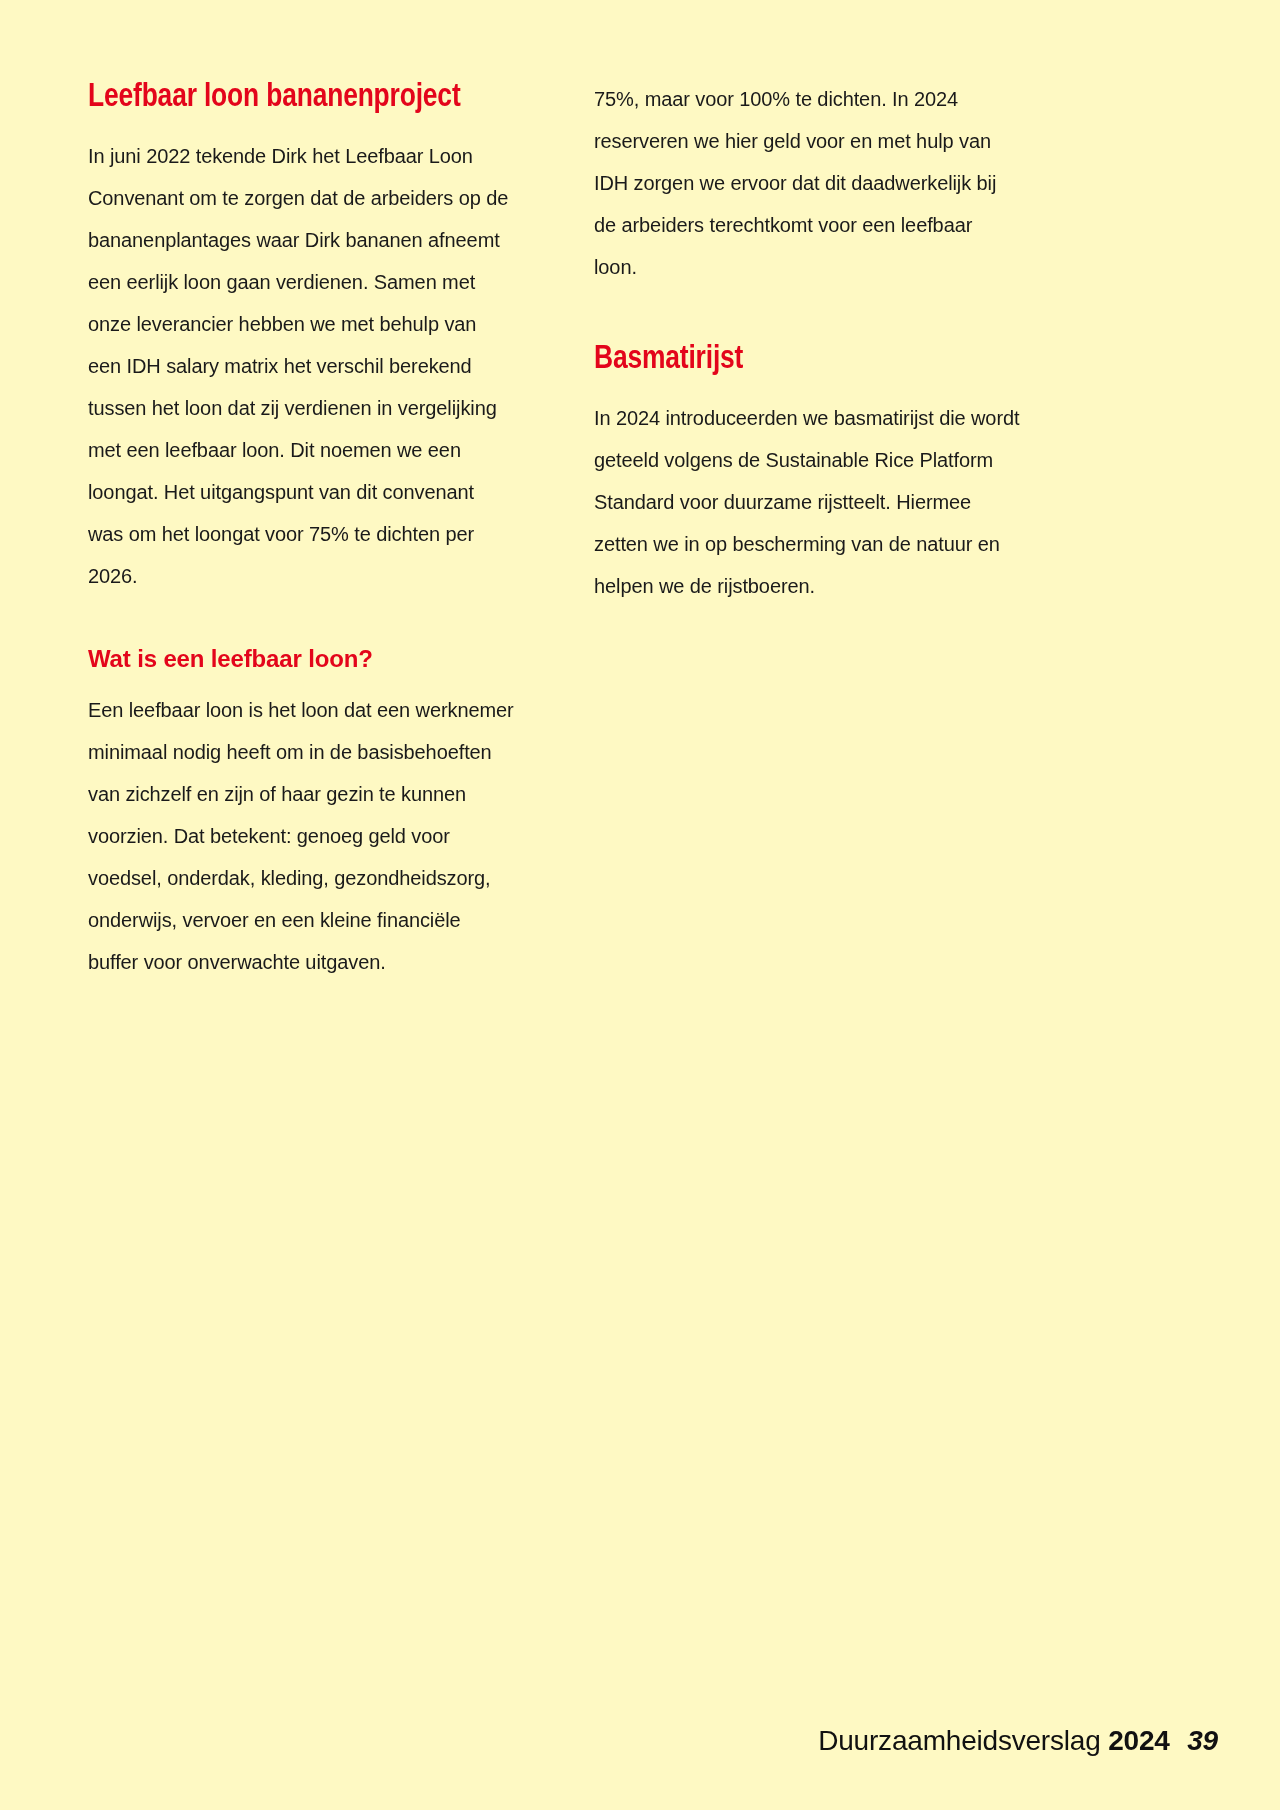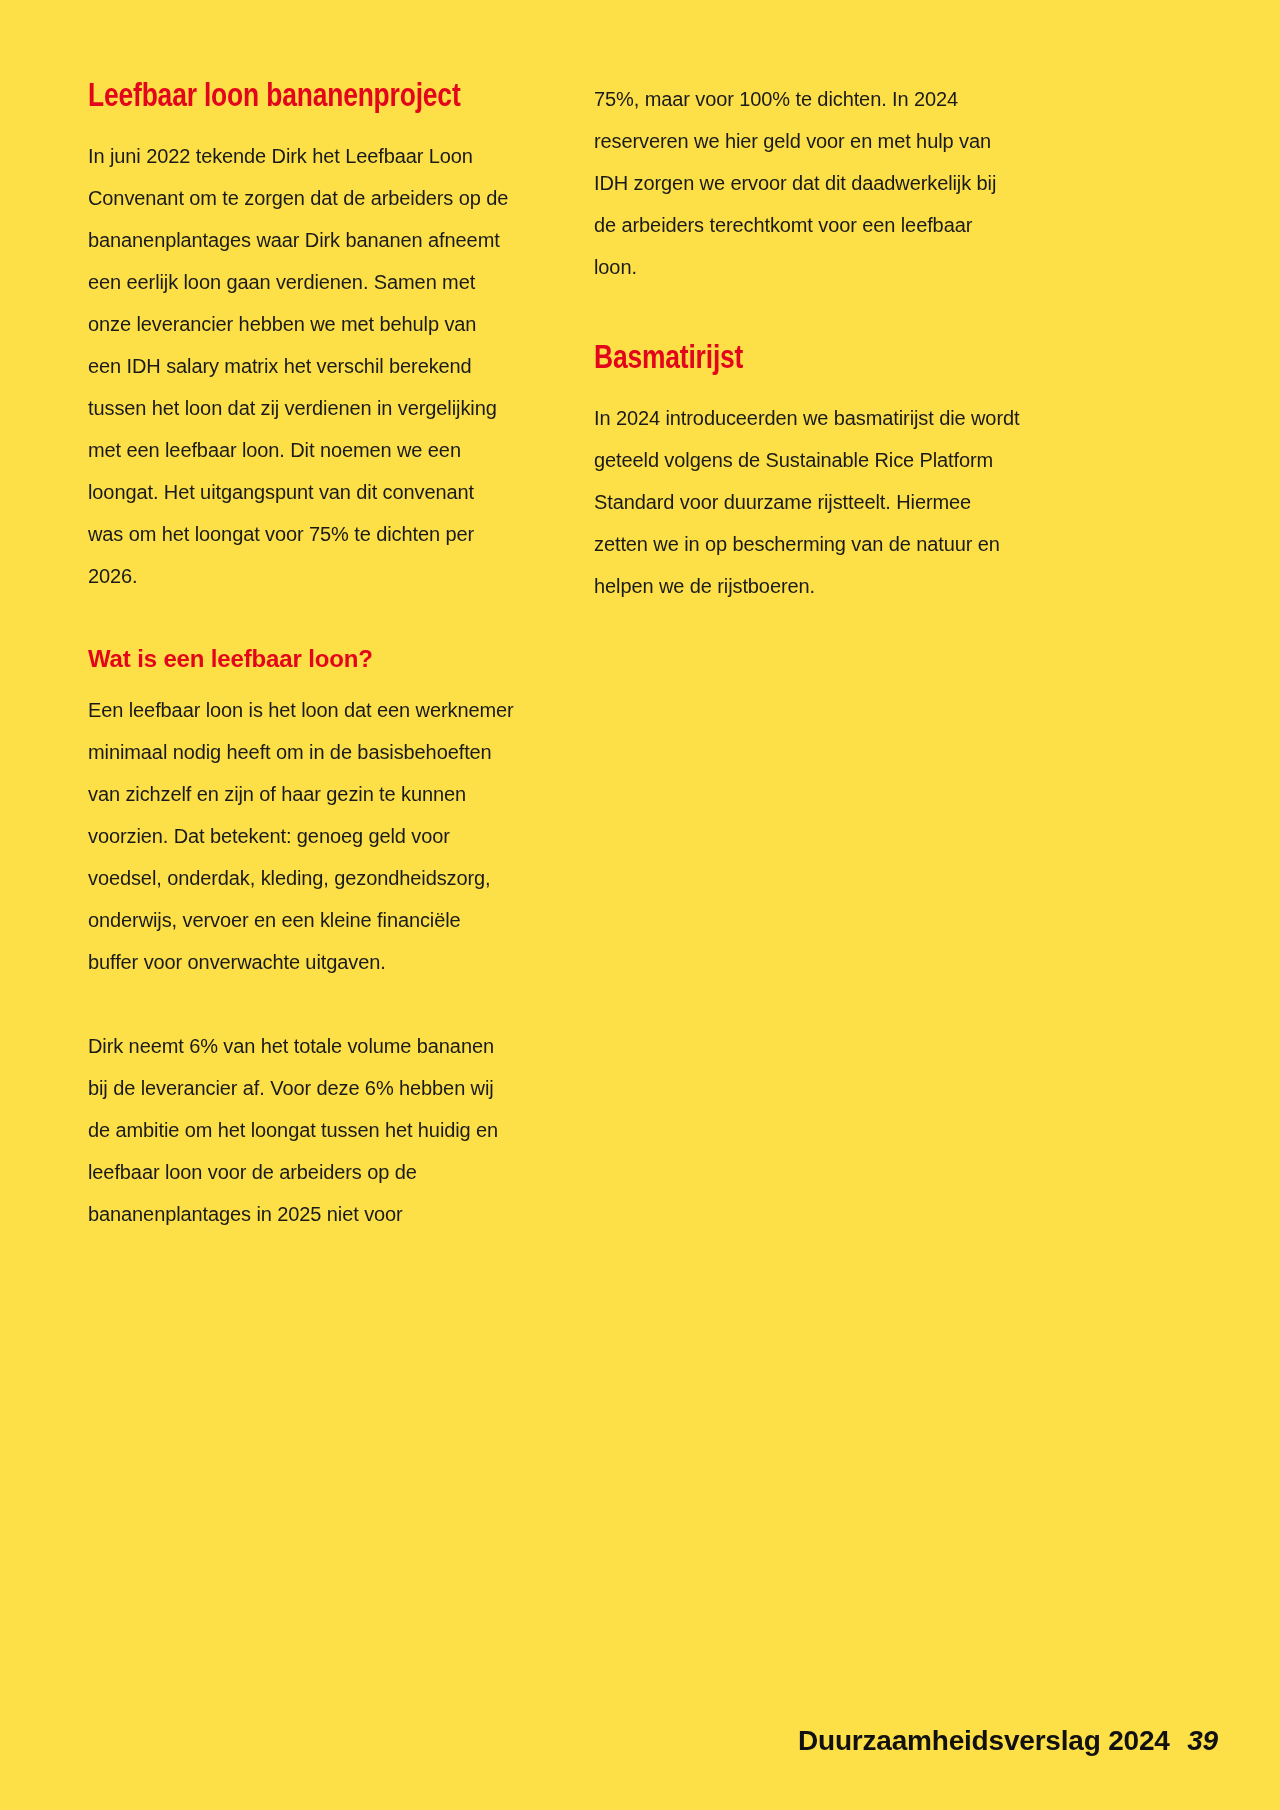--- a/index.html
+++ b/index.html
@@ -12,21 +12,21 @@
     height: 1810px;
     position: relative;
     font-family: "Liberation Sans", "DejaVu Sans", sans-serif;
     color: #1a1a1a;
     overflow: hidden;
   }
 
   .page {
     position: absolute;
     inset: 0;
-    background: #fde047;
+    background: #fef9c3;
   }
 
   
   .columns {
     position: absolute;
     left: 88px;
     top: 78px;
     width: 932px;
     display: flex;
     gap: 80px;
@@ -86,42 +86,41 @@
     left: 0;
     right: 62px;
     bottom: 52px;
     text-align: right;
     font-size: 28px;
     line-height: 1.2;
     color: #111111;
     letter-spacing: -0.2px;
     white-space: nowrap;
   }
-  .footer .label { font-weight: 700; }
+  .footer .label { font-weight: 400; }
   .footer .year  { font-weight: 700; margin-top: 44px; }
   .footer .pageno{ font-weight: 700; margin-left: 10px; font-style: italic; }
 </style>
 </head>
 <body>
 
 <div class="page">
 
   <div class="columns">
 
     <div class="col">
 
       <h1 class="h1">Leefbaar loon bananenproject</h1>
 
       <p class="body">In juni 2022 tekende Dirk het Leefbaar Loon Convenant om te zorgen dat de arbeiders op de bananenplantages waar Dirk bananen afneemt een eerlijk loon gaan verdienen. Samen met onze leverancier hebben we met behulp van een IDH salary matrix het verschil berekend tussen het loon dat zij verdienen in vergelijking met een leefbaar loon. Dit noemen we een loongat. Het uitgangspunt van dit convenant was om het loongat voor 75% te dichten per 2026.</p>
 
       <h2 class="h2 gap-before-h2">Wat is een leefbaar loon?</h2>
 
       <p class="body">Een leefbaar loon is het loon dat een werknemer minimaal nodig heeft om in de basisbehoeften van zichzelf en zijn of haar gezin te kunnen voorzien. Dat betekent: genoeg geld voor voedsel, onderdak, kleding, gezondheidszorg, onderwijs, vervoer en een kleine financiële buffer voor onverwachte uitgaven.</p>
 
-      <p class="body">Dirk neemt 6% van het totale volume bananen bij de leverancier af. Voor deze 6% hebben wij de ambitie om het loongat tussen het huidig en leefbaar loon voor de arbeiders op de bananenplantages in 2025 niet voor</p>
 
     </div>
 
     <div class="col">
 
       <p class="body">75%, maar voor 100% te dichten. In 2024 reserveren we hier geld voor en met hulp van IDH zorgen we ervoor dat dit daadwerkelijk bij de arbeiders terechtkomt voor een leefbaar loon.</p>
 
       <h1 class="h1 spaced">Basmatirijst</h1>
 
       <p class="body">In 2024 introduceerden we basmatirijst die wordt geteeld volgens de Sustainable Rice Platform Standard voor duurzame rijstteelt. Hiermee zetten we in op bescherming van de natuur en helpen we de rijstboeren.</p>

